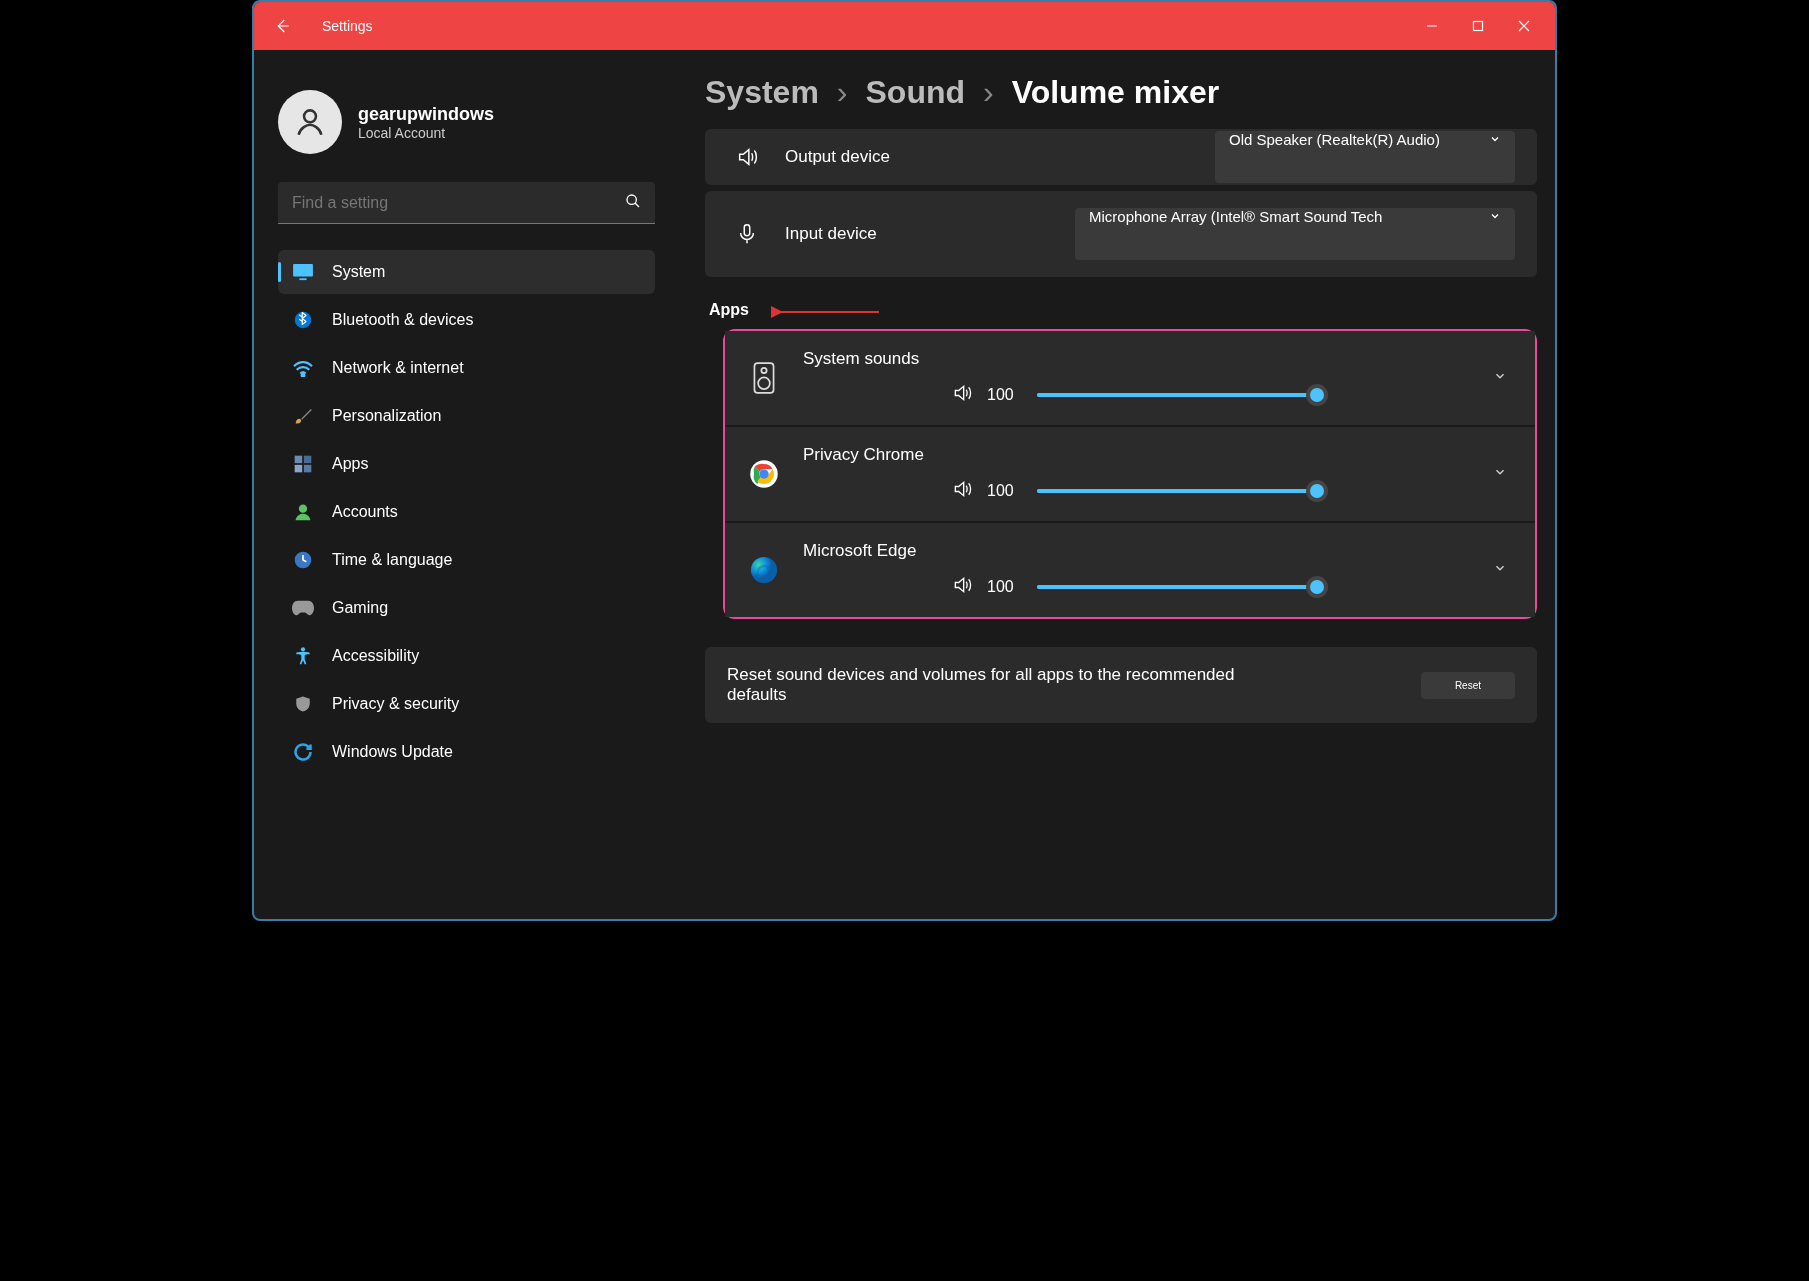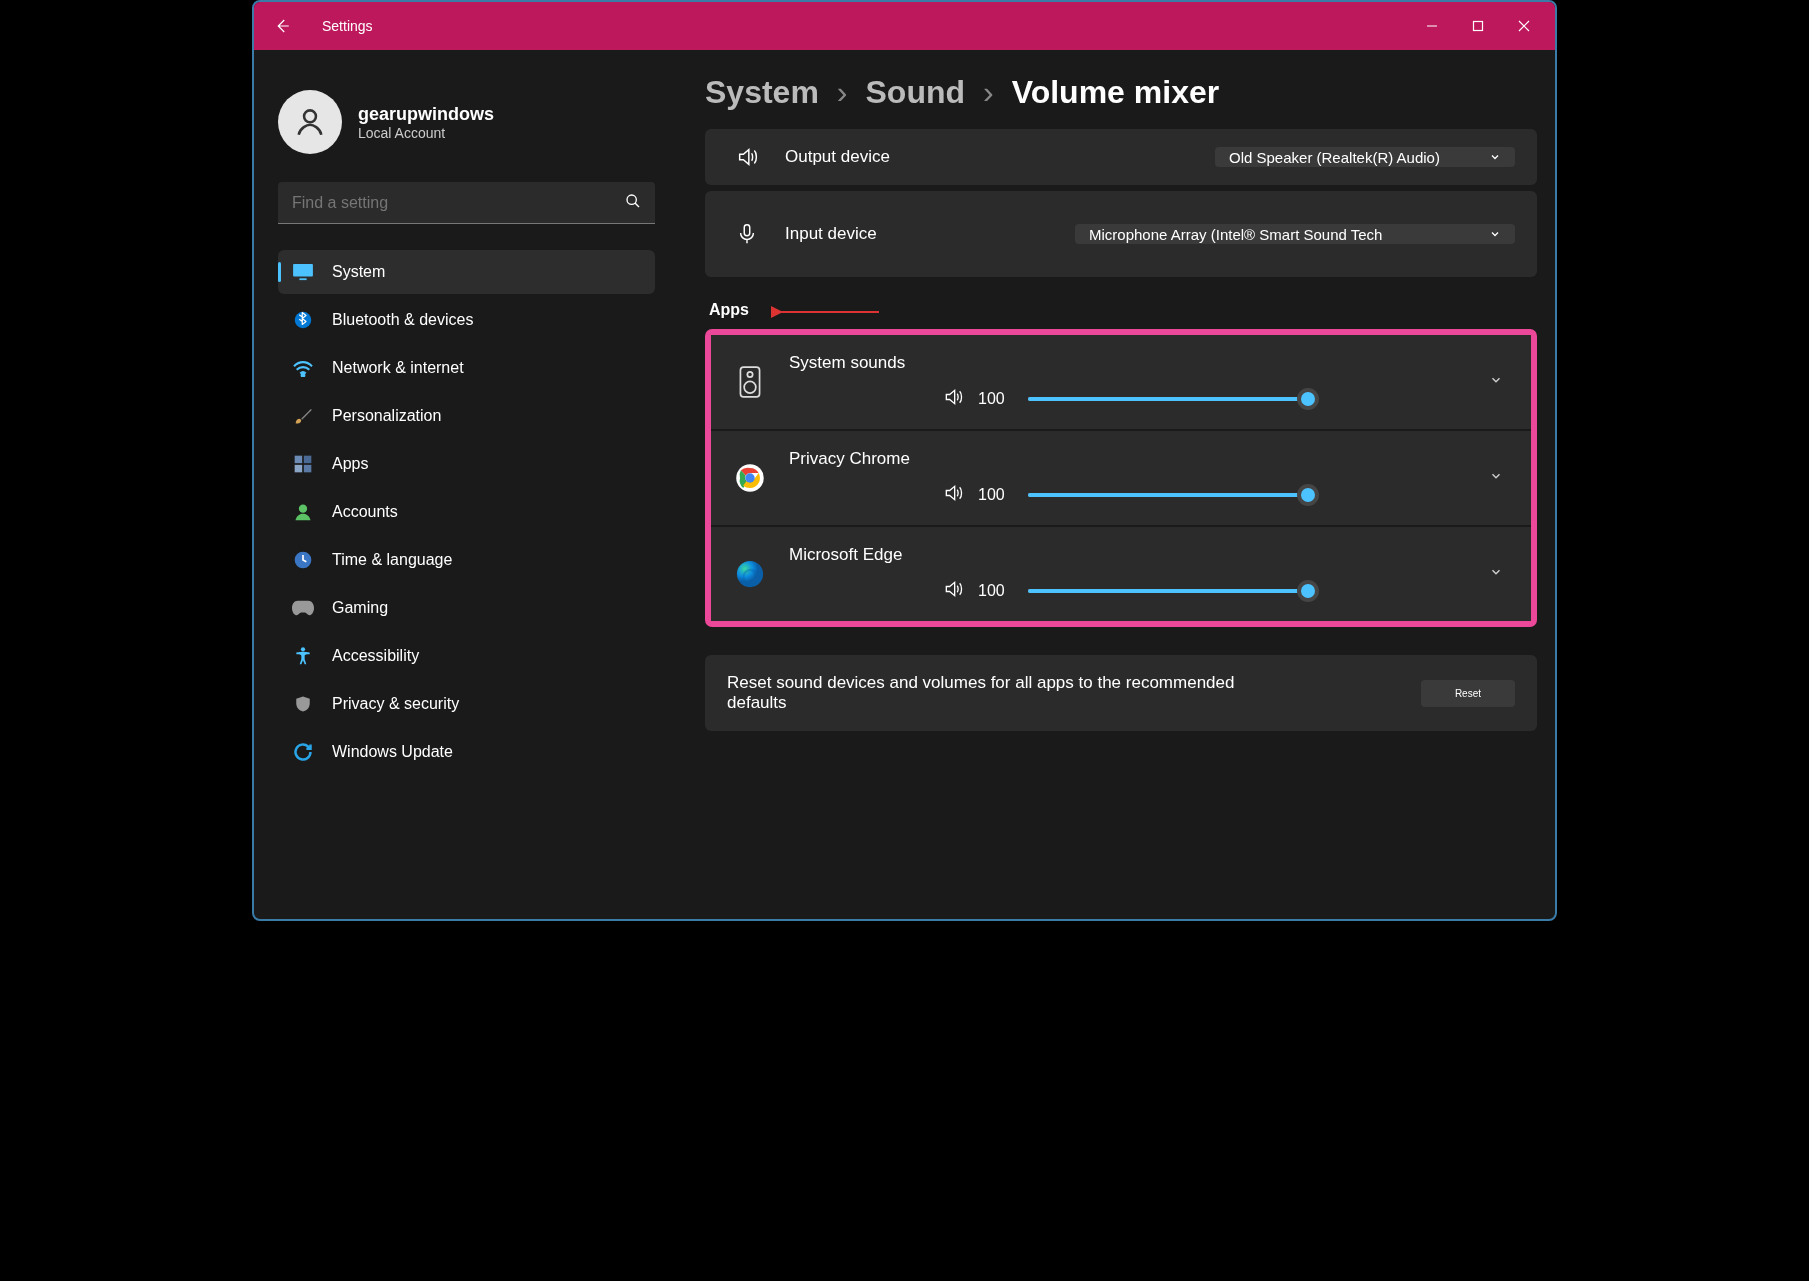--- a/index.html
+++ b/index.html
@@ -4,21 +4,21 @@
 <style>
 * { margin: 0; padding: 0; box-sizing: border-box; font-family: 'Segoe UI', Tahoma, sans-serif; }
 body { background: #000; display: flex; justify-content: center; align-items: flex-start; }
 .window {
   width: 1305px; height: 921px; background: #1a1a1a;
   border: 2px solid #3a7ba8; border-radius: 8px; overflow: hidden;
   display: flex; flex-direction: column; position: relative;
 }
 .titlebar {
   height: 48px; display: flex; align-items: center; padding: 0 8px;
-  background: #be185d; color: #fff;
+  background: #ef4444; color: #fff;
 }
 .back-btn { width: 40px; display:flex; justify-content:center; align-items:center; color:#fff; cursor:pointer; }
 .title-text { font-size: 14px; margin-left: 20px; }
 .win-controls { margin-left: auto; display: flex; gap: 0; }
 .win-btn { width: 46px; height: 32px; display:flex; justify-content:center; align-items:center; color:#fff; cursor:pointer; }
 .body { flex: 1; display: flex; overflow: hidden; }
 .sidebar { width: 415px; padding: 20px 14px 0 24px; display:flex; flex-direction:column; overflow:hidden; }
 .profile { display:flex; align-items:center; gap:16px; margin: 20px 0 28px 0; }
 .avatar { width:64px; height:64px; border-radius:50%; background:#e6e6e6; display:flex; justify-content:center; align-items:center; }
 .avatar svg { width:34px; height:34px; }
@@ -47,26 +47,26 @@
 .bc-link { color:#bbb; font-weight:600; cursor:pointer; }
 .bc-sep { color:#888; }
 .bc-current { color:#fff; font-weight:600; }
 .card {
   background:#2b2b2b; border-radius:6px; padding:0 22px; margin-bottom:8px;
   display:flex; align-items:center; min-height:70px;
 }
 .card-icon { width:40px; display:flex; justify-content:center; }
 .card-label { font-size:17px; margin-left:18px; }
 .card-value-dd {
-  margin-left:auto; background:#3a3a3a; border-radius:4px; height:20px;
-  display:flex; align-items:center; padding:0 14px; gap:14px; min-width:300px;
+  margin-left:auto; background:#3a3a3a; border-radius:4px; height:52px;
+  display:flex; align-items:flex-start; padding:0 14px; gap:14px; min-width:300px;
   font-size:15px; cursor:pointer; justify-content:space-between;
 }
 .section-title { font-size:16px; font-weight:600; margin:24px 0 10px 4px; }
-.apps-box { border:6px solid #ec4899; border-radius:7px; }
+.apps-box { border:2px solid #ec4899; border-radius:12px;margin-left:18px; }
 .app-card {
   background:#2b2b2b; border-bottom:2px solid #1a1a1a; padding:18px 22px;
   display:flex; align-items:center; gap:22px;
 }
 .app-card:last-child { border-bottom:none; }
 .app-icon { width:34px; height:34px; display:flex; justify-content:center; align-items:center; }
 .app-body { flex:1; }
 .app-name { font-size:17px; margin-bottom:14px; }
 .vol-row { display:flex; align-items:center; gap:14px;justify-content:center; }
 .vol-num { font-size:16px; width:36px; }

